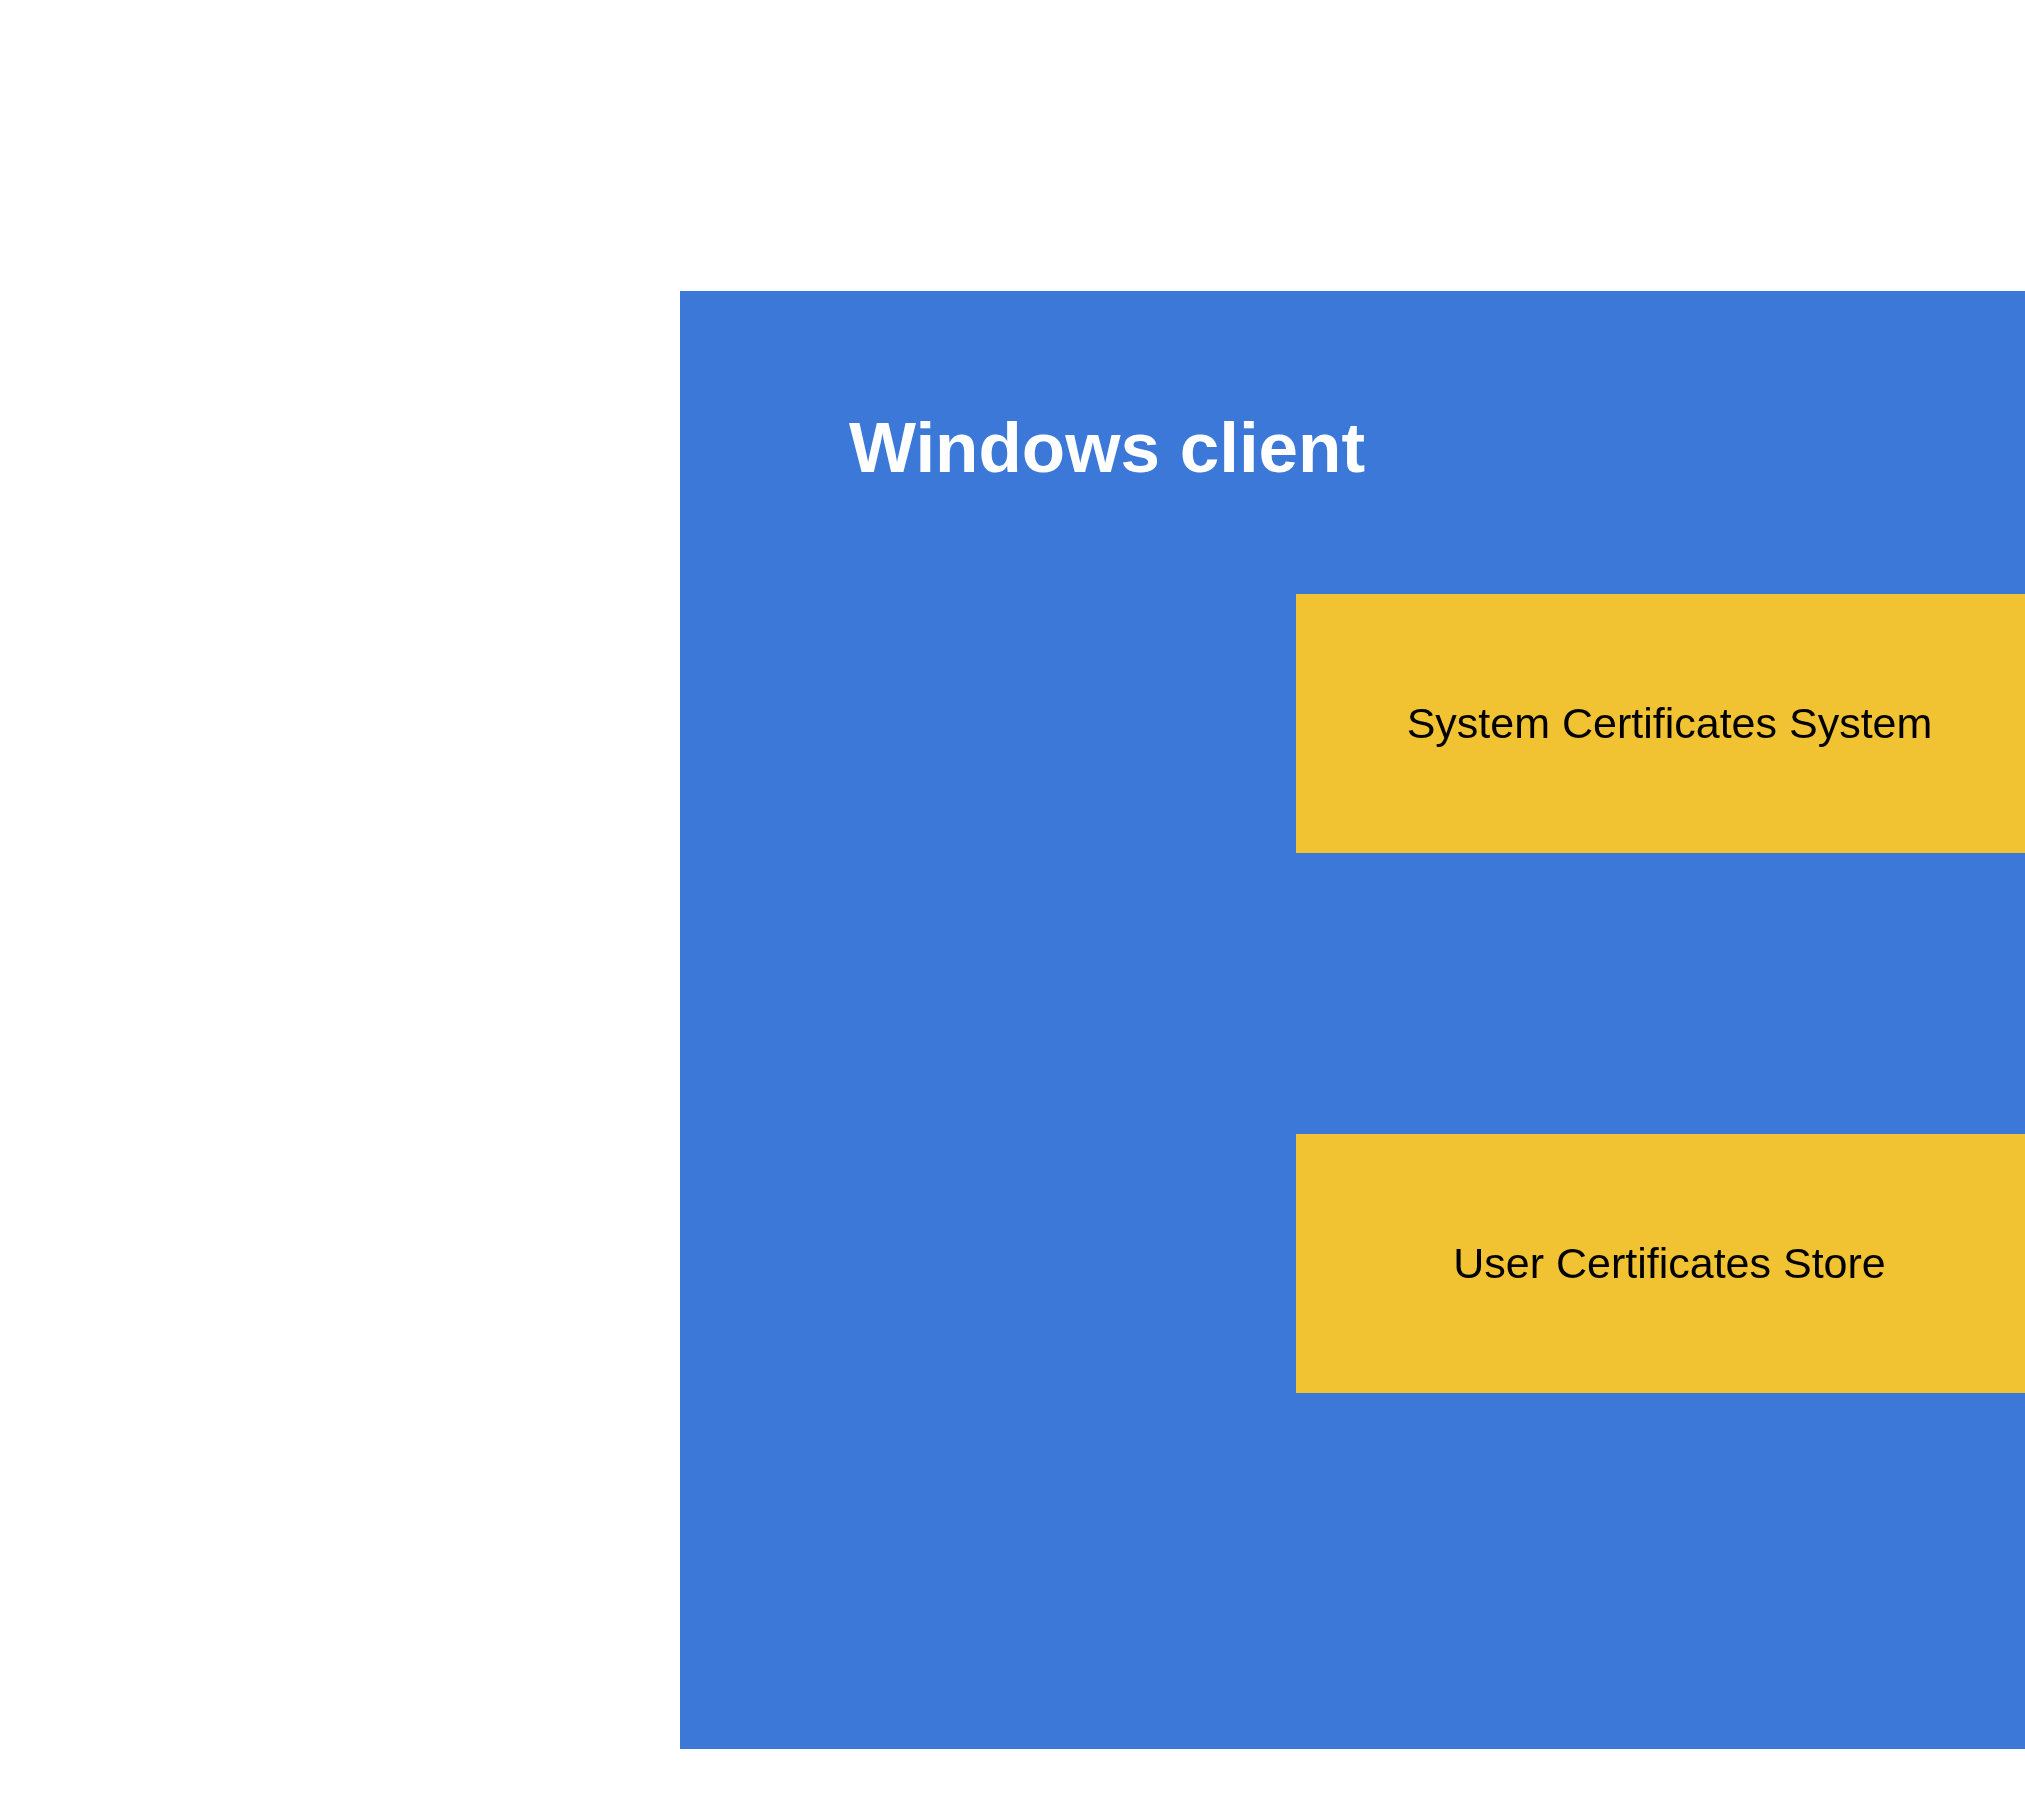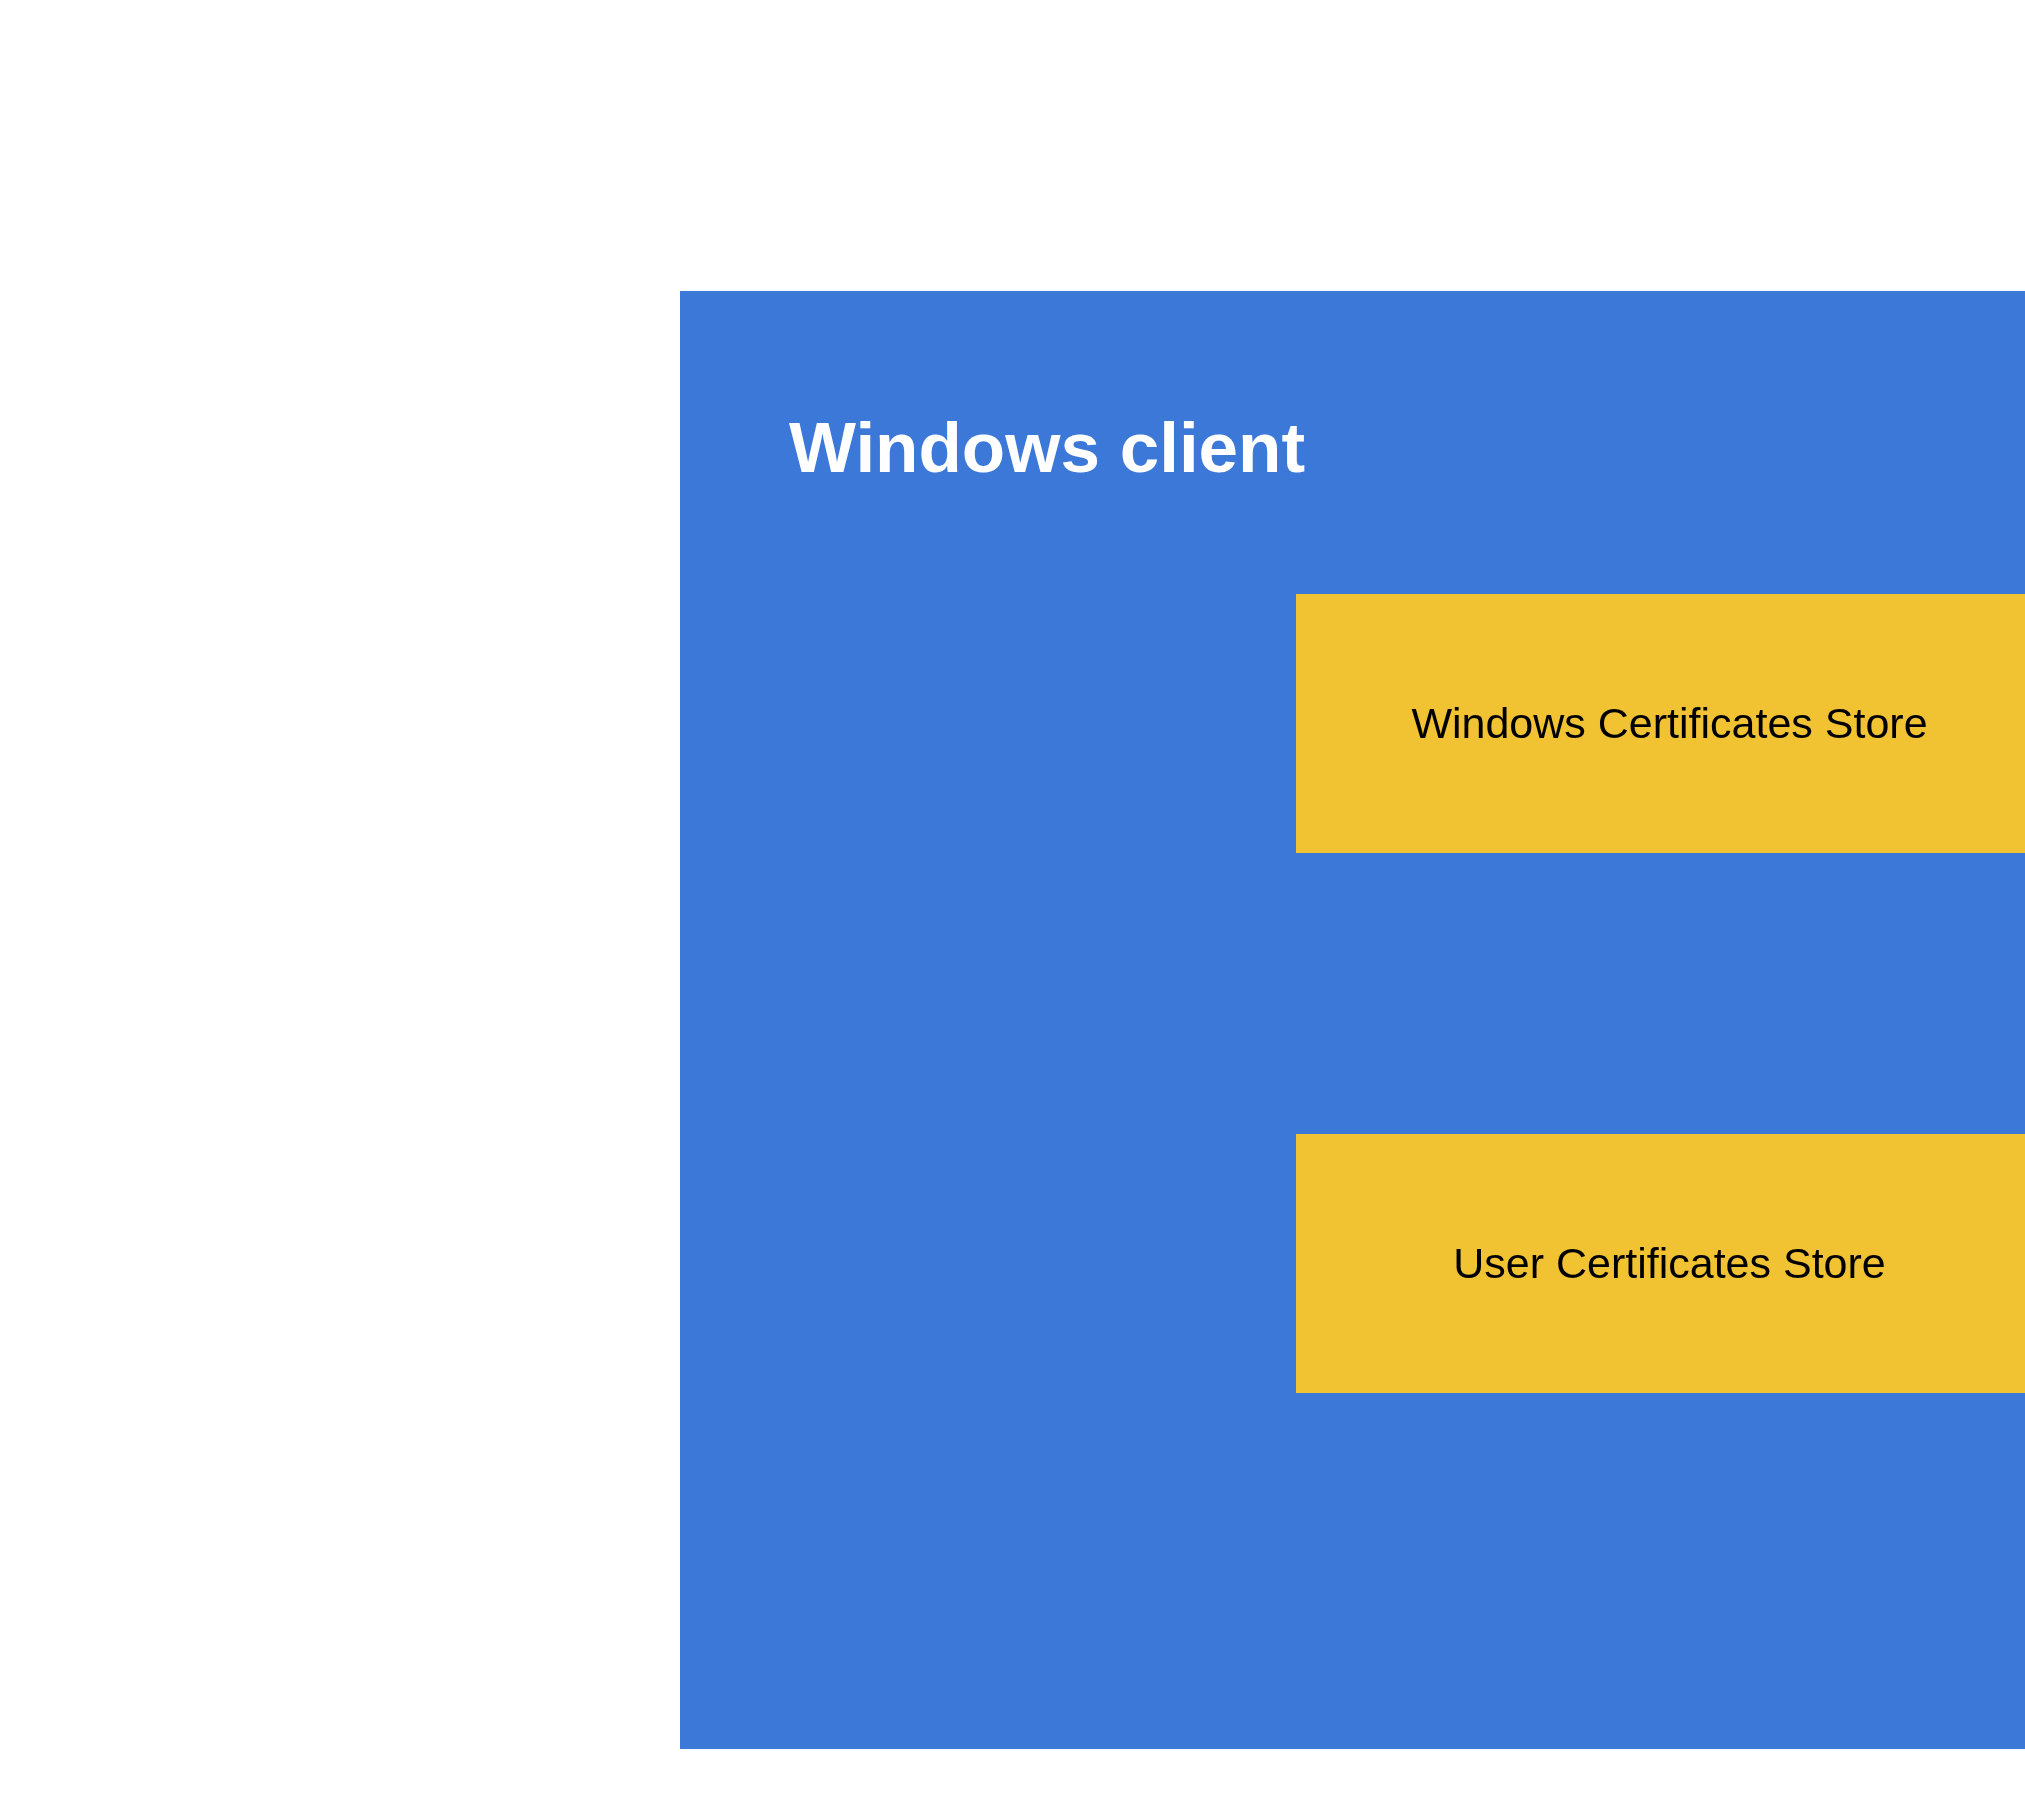--- a/index.html
+++ b/index.html
@@ -18,21 +18,21 @@
   .container-box {
     position: absolute;
     left: 680px;
     top: 291px;
     width: 1458px;
     height: 1458px;
     background: #3c78d8;
   }
   .container-title {
     position: absolute;
-    left: 789px;
+    left: 849px;
     top: 407px;
     font-size: 71px;
     font-weight: bold;
     color: #ffffff;
     line-height: 1.15;
     white-space: nowrap;
   }
   .node {
     position: absolute;
     display: flex;
@@ -55,21 +55,21 @@
 </head>
 <body>
 
 <div id="canvas">
 
   <div class="container-box"></div>
 
   <div class="container-title">Windows client</div>
 
   <div class="node store-box" id="store-system">
-    <span>Windows Certificates Store</span>
+    <span>System Certificates System</span>
   </div>
 
   <div class="node store-box" id="store-user">
     <span>User Certificates Store</span>
   </div>
 
 </div>
 
 
 </body></html>

